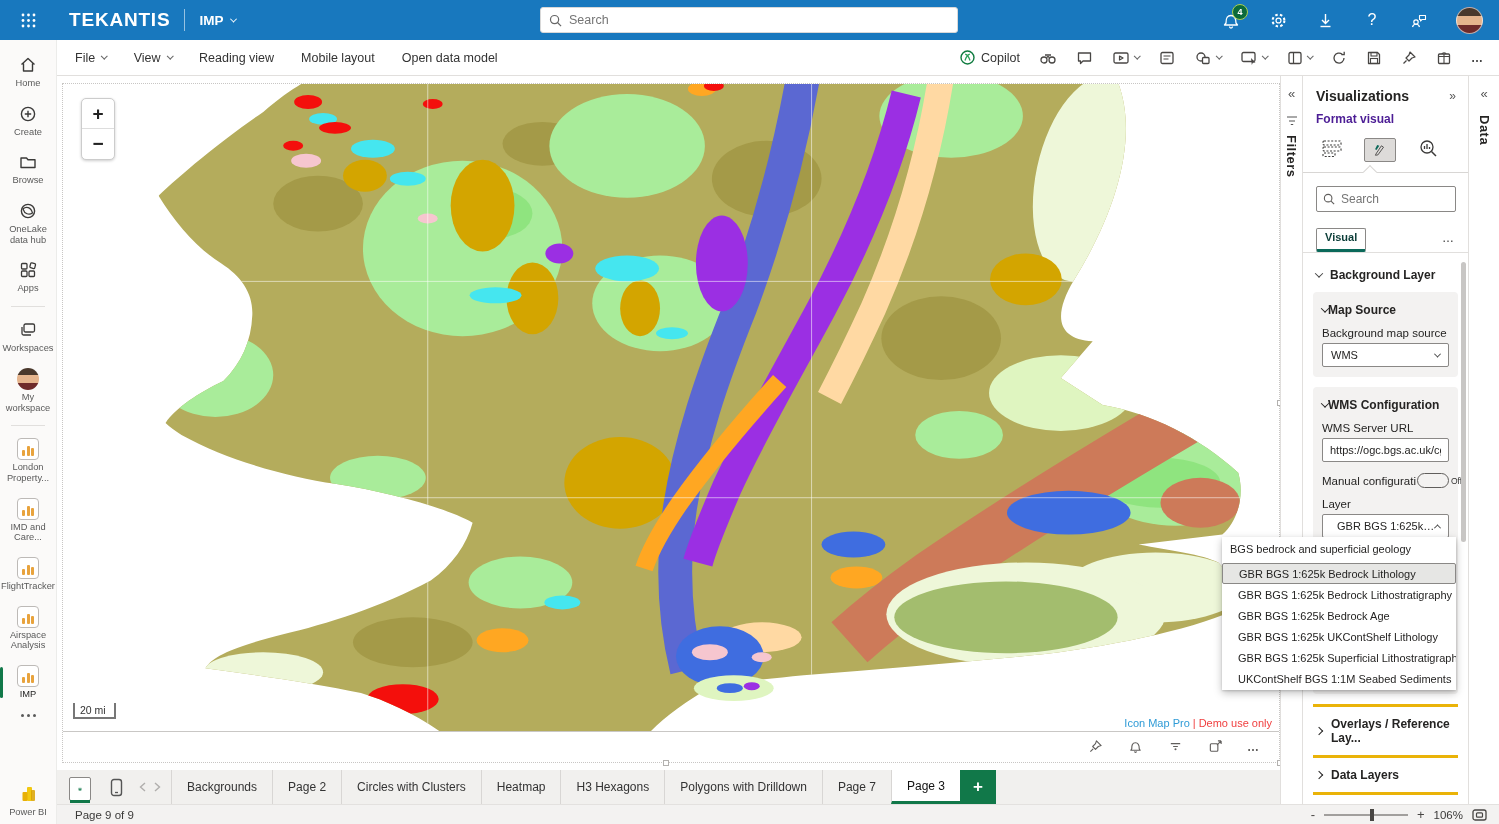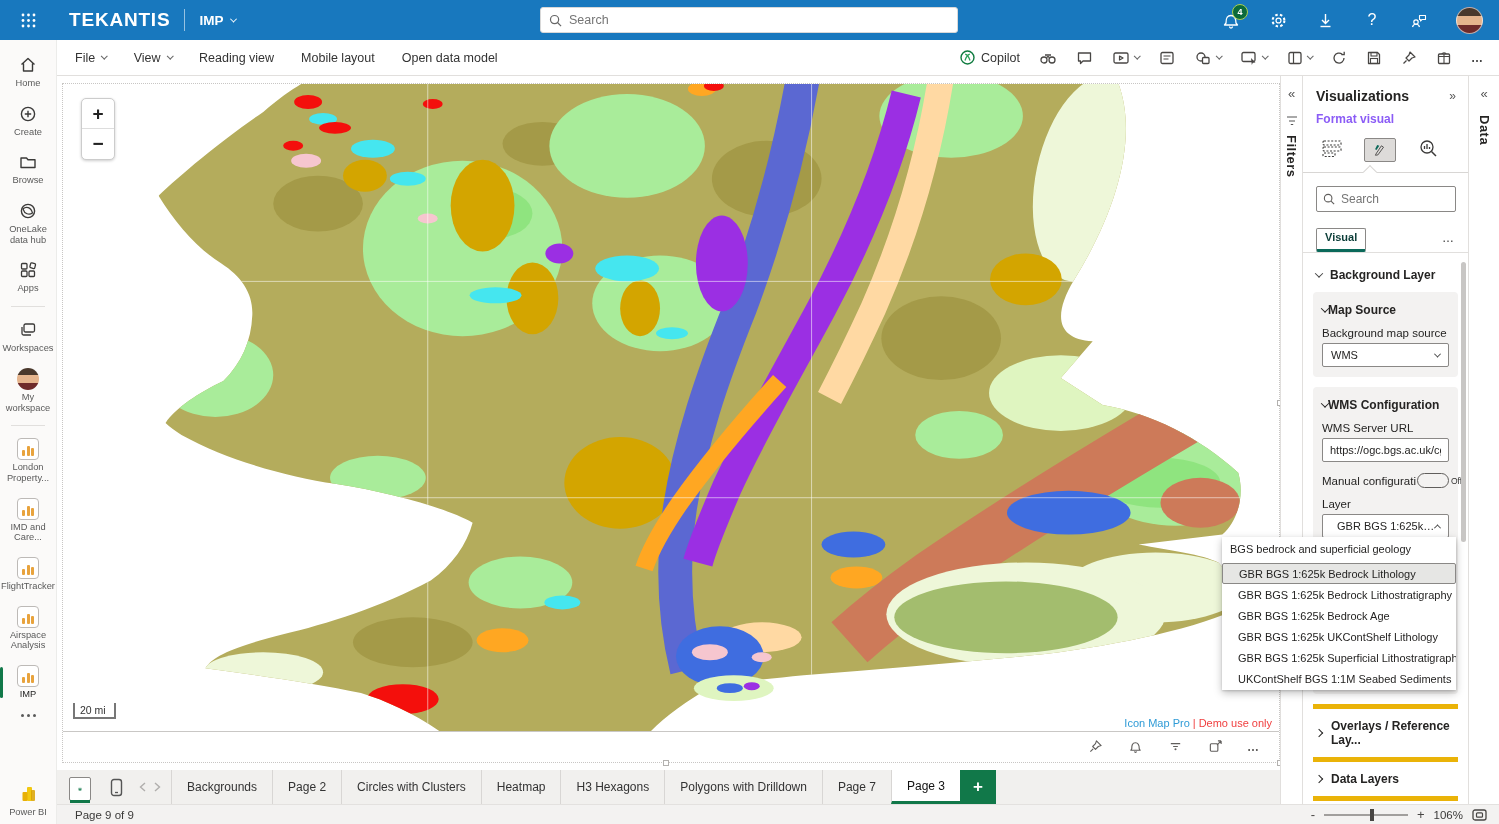--- a/index.html
+++ b/index.html
@@ -85,21 +85,21 @@
   .filters-strip{left:1280px;width:22px;}
   .data-strip{left:1468px;width:31px;}
   .strip .caret{font-size:13px;color:#555;cursor:pointer;margin-bottom:14px;}
   .vtext{writing-mode:vertical-rl;font-size:13px;font-weight:700;color:#252423;letter-spacing:.5px;}
   .filters-strip .vtext{font-weight:600;}
 
   
   .viz-pane{position:absolute;left:1302px;top:76px;width:166px;bottom:20px;background:#fff;border-left:1px solid #e1dfdd;z-index:15;}
   .vp-head{display:flex;align-items:center;justify-content:space-between;padding:12px 12px 2px 13px;gap:14px;}
   .vp-title{font-size:14px;font-weight:700;color:#252423;}
-  .vp-sub{font-size:12px;font-weight:700;color:#8b5cf6;padding:6px 13px 0;}
+  .vp-sub{font-size:12px;font-weight:700;color:#4c1d95;padding:6px 13px 0;}
   .vp-icons{display:flex;align-items:center;gap:16px;padding:8px 13px 10px;}
   .vp-vic{width:32px;height:28px;display:flex;align-items:center;justify-content:center;border-radius:4px;cursor:pointer;}
   .vp-vic.sel{background:#dddbd9;}
   .vp-icons-div{position:relative;border-top:1px solid #d8d6d4;margin:0 0 0 0;}
   .vp-caret{position:absolute;left:62px;top:-6px;width:10px;height:10px;background:#fff;border-left:1px solid #d8d6d4;border-top:1px solid #d8d6d4;transform:rotate(45deg);}
   .vp-search{margin:13px 12px 0 13px;height:26px;border:1px solid #8a8886;border-radius:2px;display:flex;align-items:center;padding:0 6px;}
   .vp-search input{border:none;outline:none;flex:1;font-size:12px;margin-left:6px;color:#444;width:20px;font-family:inherit;}
   .vp-tabs{display:flex;align-items:flex-end;gap:18px;padding:12px 13px 0;border-bottom:1px solid #e1dfdd;}
   .vp-tab{font-size:13px;color:#333;padding-bottom:7px;cursor:pointer;}
   .vp-tab.sel{color:#0b3d38;font-weight:700;border-bottom:3px solid #0b695a;padding-bottom:4px;}
@@ -113,21 +113,21 @@
   .sel{margin-top:4px;height:24px;background:#fff;border:1px solid #8a8886;border-radius:2px;display:flex;align-items:center;padding:0 8px;font-size:11px;color:#252423;cursor:pointer;}
   .sel .val{flex:1;overflow:hidden;white-space:nowrap;text-overflow:ellipsis;}
   .sel .cv{width:5px;height:5px;color:#444;}
   .txtin{margin-top:4px;height:24px;width:100%;background:#fff;border:1px solid #8a8886;border-radius:2px;padding:0 7px;font-size:11px;color:#252423;font-family:inherit;}
   .tog-row{display:flex;align-items:center;justify-content:space-between;margin-top:11px;}
   .tog-lbl{font-size:11.5px;color:#252423;overflow:hidden;white-space:nowrap;}
   .toggle{width:32px;height:15px;border:1px solid #605e5c;border-radius:9px;display:flex;align-items:center;padding:0 3px;gap:4px;flex:none;cursor:pointer;}
   .toggle .knob{width:9px;height:9px;border-radius:50%;background:#323130;}
   .toggle .tlbl{font-size:8.5px;color:#323130;margin-left:26px;}
   .spacer146{height:146px;}
-  .bot-sec{border-top:5px solid #eab308;display:flex;align-items:center;gap:9px;padding:10px 3px;font-size:12px;font-weight:700;color:#252423;cursor:pointer;}
+  .bot-sec{border-top:3px solid #eab308;display:flex;align-items:center;gap:9px;padding:10px 3px;font-size:12px;font-weight:700;color:#252423;cursor:pointer;}
   .vp-scroll{position:absolute;right:2px;top:186px;width:5px;height:280px;background:#c8c6c4;border-radius:3px;}
 
   
   .flyout{position:absolute;left:1222px;top:537px;width:234px;background:#fff;box-shadow:0 3px 8px rgba(0,0,0,.25),0 1px 2px rgba(0,0,0,.15);z-index:50;padding:1px 0;}
   .fly-item{height:21px;display:flex;align-items:center;padding:0 8px;font-size:11px;color:#252423;cursor:pointer;white-space:nowrap;overflow:hidden;}
   .fly-item.indent{padding-left:16px;}
   .fly-item.sel{background:#e6e6e4;}
 
   
   .statusbar{position:absolute;left:57px;right:0;top:804px;height:20px;background:#f3f2f1;border-top:1px solid #e3e1df;display:flex;align-items:center;z-index:25;}

